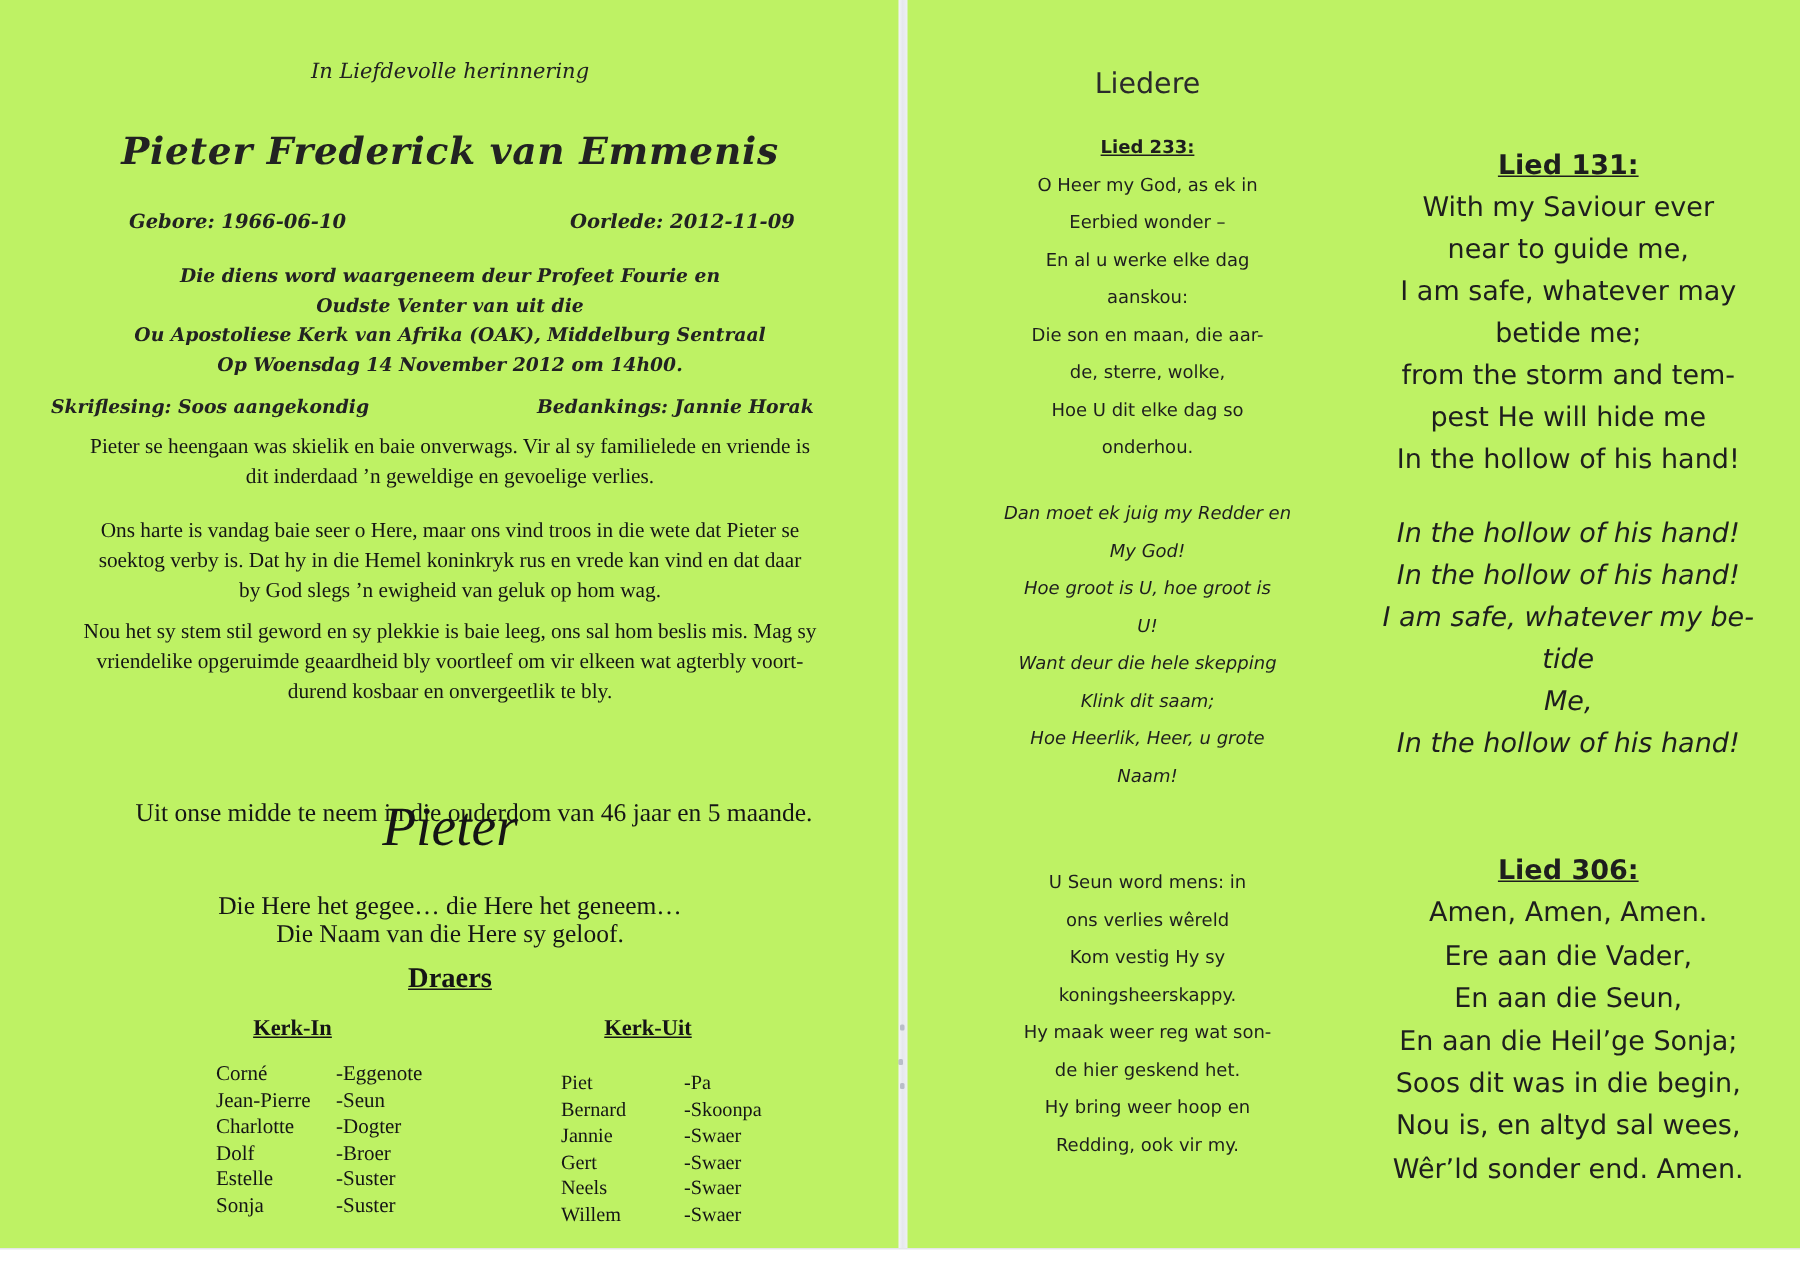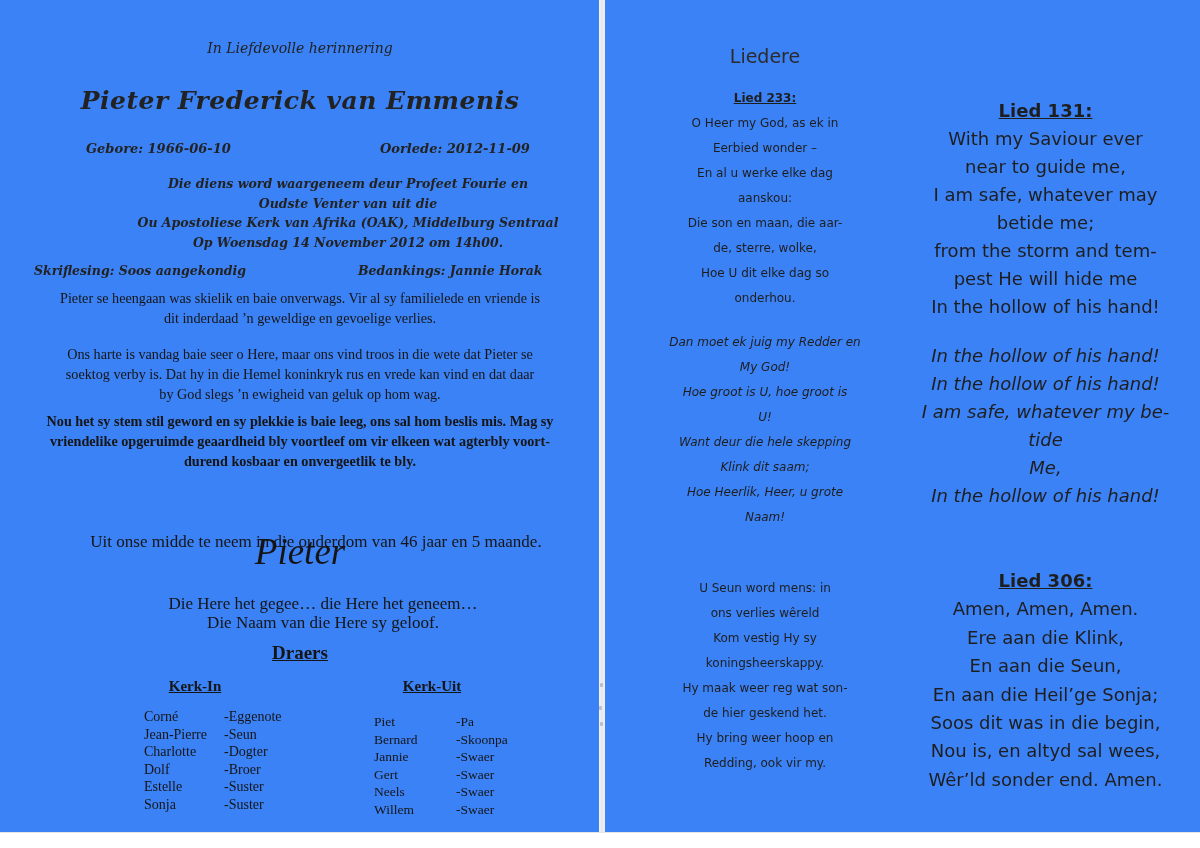--- a/index.html
+++ b/index.html
@@ -3,54 +3,54 @@
 <meta charset="utf-8">
 <style>
   html, body { margin: 0; padding: 0; }
   body {
     width: 1200px; height: 848px; overflow: hidden; position: relative;
     background: #f6f7f9;
     color: #1d1d1f;
   }
   .sheet {
     position: absolute; left: 0; top: 0; width: 1200px; height: 832px;
-    background: #3b82f6;
+    background: #bef264;
   }
   .bottom-strip { position: absolute; left: 0; top: 832px; width: 1200px; height: 16px; background: #ffffff; border-top: 1px solid #e4e6ea; }
   .fold { position: absolute; left: 599px; top: 0; width: 6px; height: 832px;
     background: linear-gradient(to right, #f3f4f7, #e6e8ed 45%, #eef0f3); }
   .page { position: absolute; top: 0; height: 832px; }
   .left-page { left: 0; width: 600px; }
   .right-page { left: 605px; width: 595px; }
 
   .script { font-family: "DejaVu Serif", serif; font-style: italic; font-weight: bold; color: #222; }
   .serif { font-family: "Liberation Serif", serif; color: #151515; }
   .sans { font-family: "DejaVu Sans", sans-serif; color: #1e1e1e; }
 
   .abs { position: absolute; }
   .center { text-align: center; }
 
   
   .intro { left: 0; width: 600px; top: 40px; font-size: 14px; font-weight: normal; }
   .name  { left: 0; width: 600px; top: 86px; font-size: 25px; letter-spacing: 0.5px; }
   .born  { left: 86px; top: 141px; font-size: 13px; }
   .died  { left: 380px; top: 141px; font-size: 13px; }
-  .service { left: 0; width: 600px; top: 174px; font-size: 12.5px; line-height: 19.5px; padding-left: 48px; }
+  .service { left: 0; width: 600px; top: 174px; font-size: 12.5px; line-height: 19.5px; }
   .reading { left: 34px; top: 263px; font-size: 12.5px; }
   .thanks  { left: 358px; top: 263px; font-size: 12.5px; text-align: right; }
 
   .para { left: 30px; width: 540px; font-size: 14.2px; line-height: 20px; }
   .p1 { top: 288px; }
   .p2 { top: 344px; }
-  .p3 { top: 411px; font-weight: bold; }
+  .p3 { top: 411px; }
 
   .will { left: 0; width: 600px; top: 489px; font-size: 17px; }
   .pieter { left: 0; width: 600px; top: 509px; font-size: 37px; font-style: italic; margin-top: 21px; }
   .age { left: 0; width: 600px; top: 532px; font-size: 17px; padding-left: 16px; }
-  .verse { left: 0; width: 600px; top: 594px; font-size: 17px; line-height: 19px; padding-left: 23px; }
+  .verse { left: 0; width: 600px; top: 594px; font-size: 17px; line-height: 19px; }
   .draers { left: 0; width: 600px; top: 642px; font-size: 19px; font-weight: bold; text-decoration: underline; }
 
   .col-head { font-size: 15px; font-weight: bold; text-decoration: underline; top: 678px; }
   .in-head { left: 155px; width: 80px; text-align: center; }
   .uit-head { left: 392px; width: 80px; text-align: center; }
 
   .bearers { font-size: 14px; line-height: 17.5px; border-collapse: collapse; }
   .bearers td { padding: 0; vertical-align: top; }
   .in-table { left: 144px; top: 708px; }
   .in-table td.nm { width: 80px; }
@@ -234,21 +234,21 @@
       <span class="line">In the hollow of his hand!</span>
       <span class="line">I am safe, whatever my be-</span>
       <span class="line">tide</span>
       <span class="line">Me,</span>
       <span class="line">In the hollow of his hand!</span>
     </div>
 
     <div class="abs center sans song song-306">
       <span class="line song-title">Lied 306:</span>
       <span class="line">Amen, Amen, Amen.</span>
-      <span class="line">Ere aan die Klink,</span>
+      <span class="line">Ere aan die Vader,</span>
       <span class="line">En aan die Seun,</span>
       <span class="line">En aan die Heil’ge Sonja;</span>
       <span class="line">Soos dit was in die begin,</span>
       <span class="line">Nou is, en altyd sal wees,</span>
       <span class="line">Wêr’ld sonder end. Amen.</span>
     </div>
   </div>
 </div>
 <div class="bottom-strip"></div>
 

